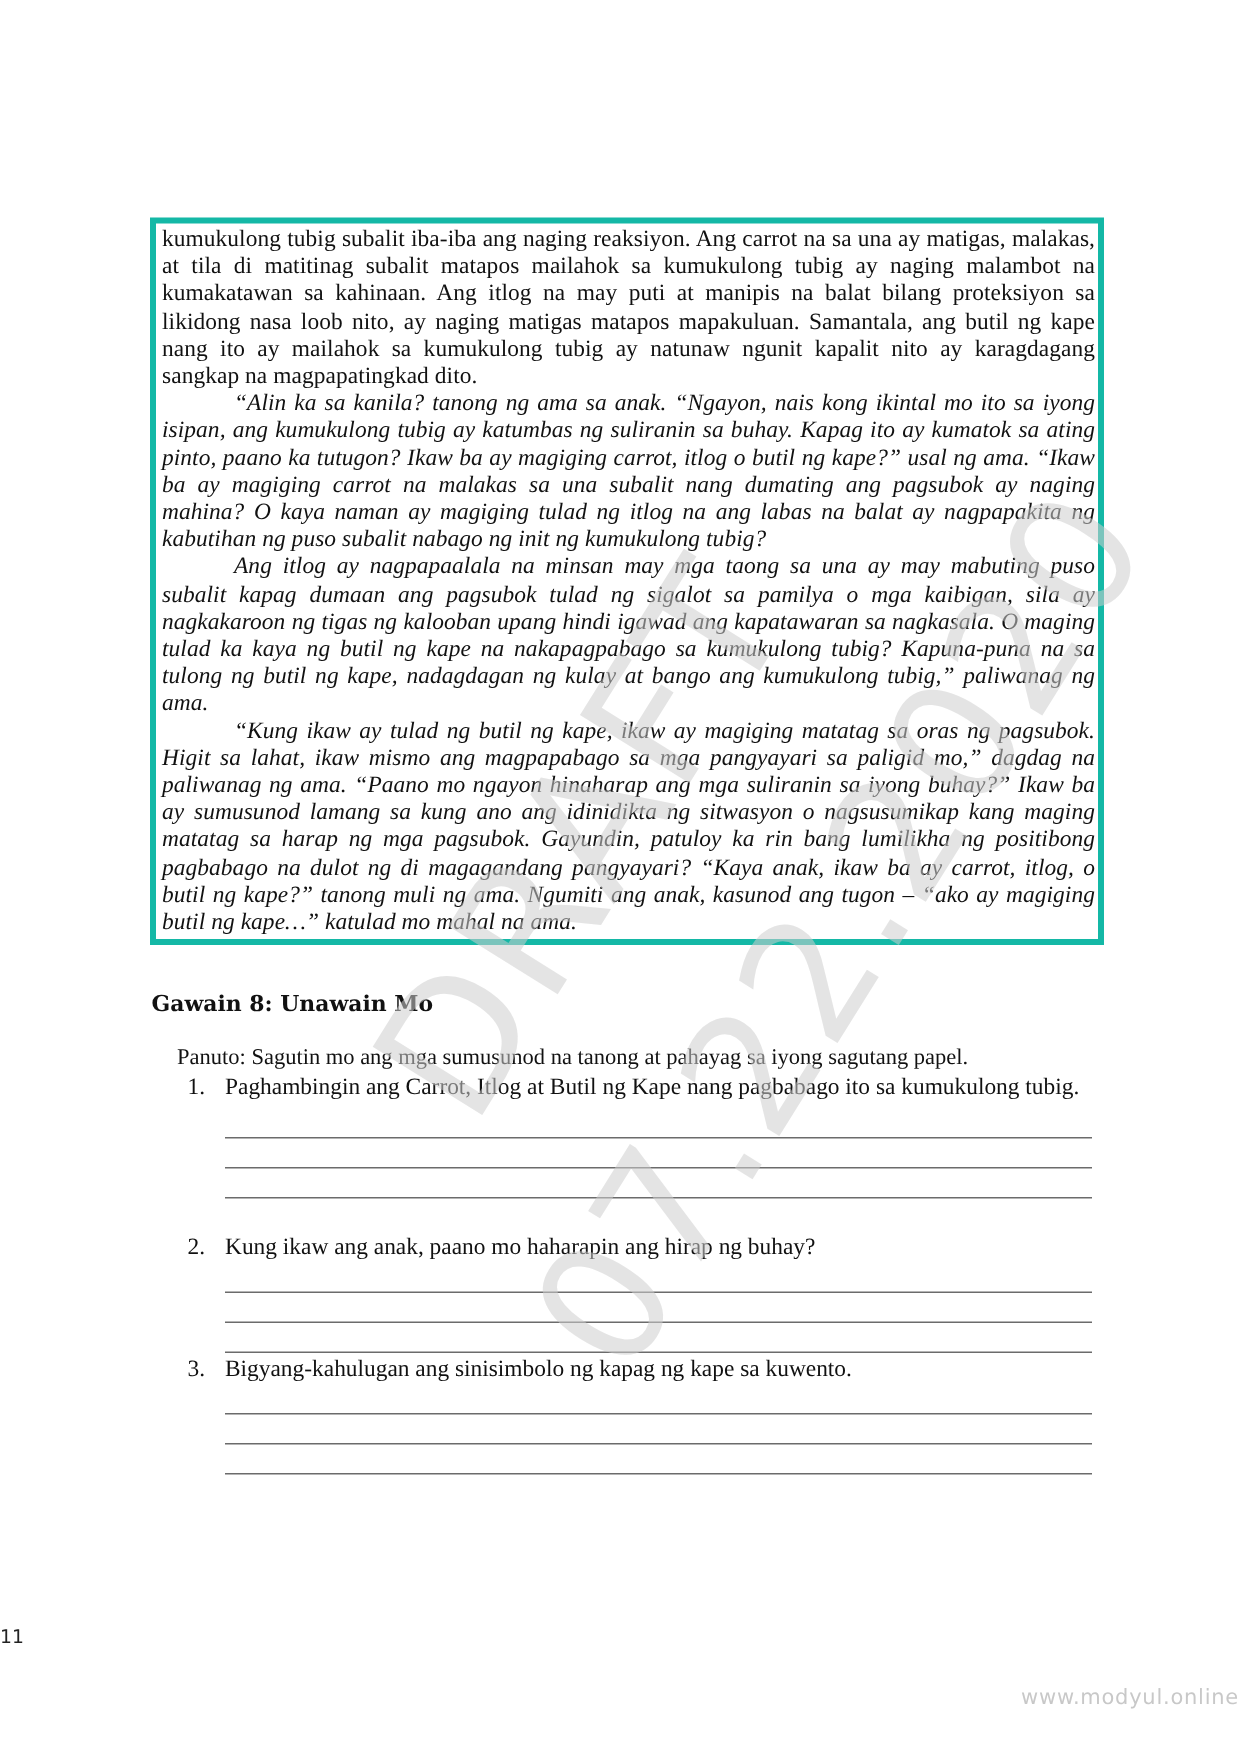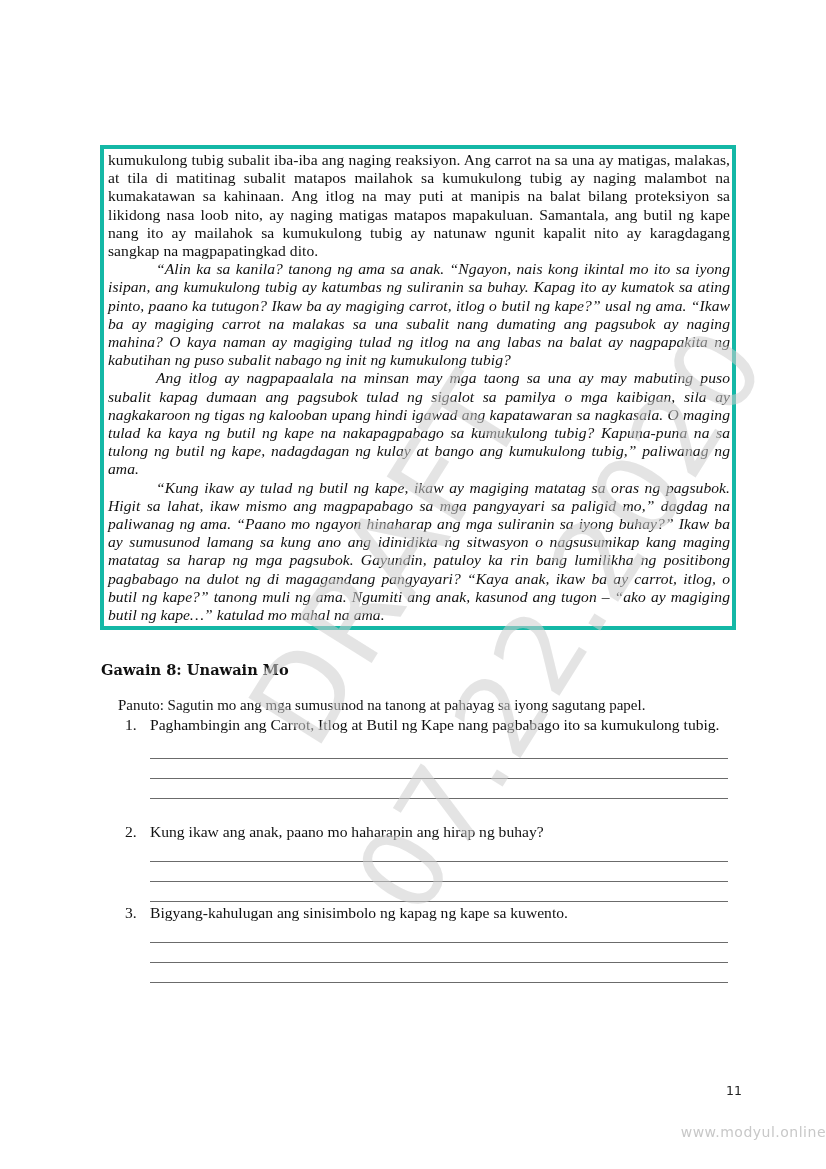--- a/index.html
+++ b/index.html
@@ -22,21 +22,21 @@
 
   .question { position: absolute; left: 125px; width: 603px; }
   .q-row { display: flex; font-family: "Liberation Serif", serif; font-size: 15.6px;
            line-height: 18.5px; }
   .q-num { width: 25px; flex: 0 0 25px; }
   .q-text { flex: 1; text-align: justify; }
   .answer-lines { margin-left: 25px; }
   .answer-line { height: 19px; border-bottom: 1px solid #6b6b6b; }
 
   .page-number { position: absolute; top: 1083px; left: 0; width: 742px;
-                 text-align: right; font-family: "DejaVu Sans", sans-serif;
+                 text-align: left; font-family: "DejaVu Sans", sans-serif;
                  font-size: 12.5px; color: #222; }
   .site-footer { position: absolute; top: 1124px; left: 0; width: 826px;
                  text-align: right; font-family: "DejaVu Sans", sans-serif;
                  font-size: 14px; color: #c8c8c8; letter-spacing: 0.5px; }
 
   .watermark { position: absolute; pointer-events: none;
                font-family: "DejaVu Sans", sans-serif; color: transparent;
                -webkit-text-stroke: 11px rgba(200,200,200,0.55);
                transform-origin: center center; white-space: nowrap; }
   .wm-draft { left: 185px; top: 490px; font-size: 118px; transform: rotate(-58deg);

